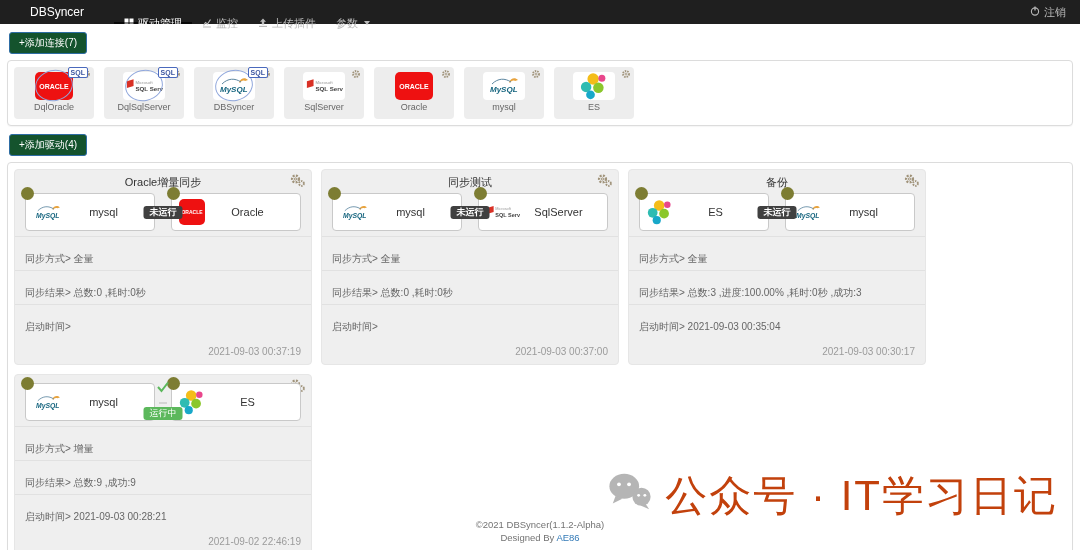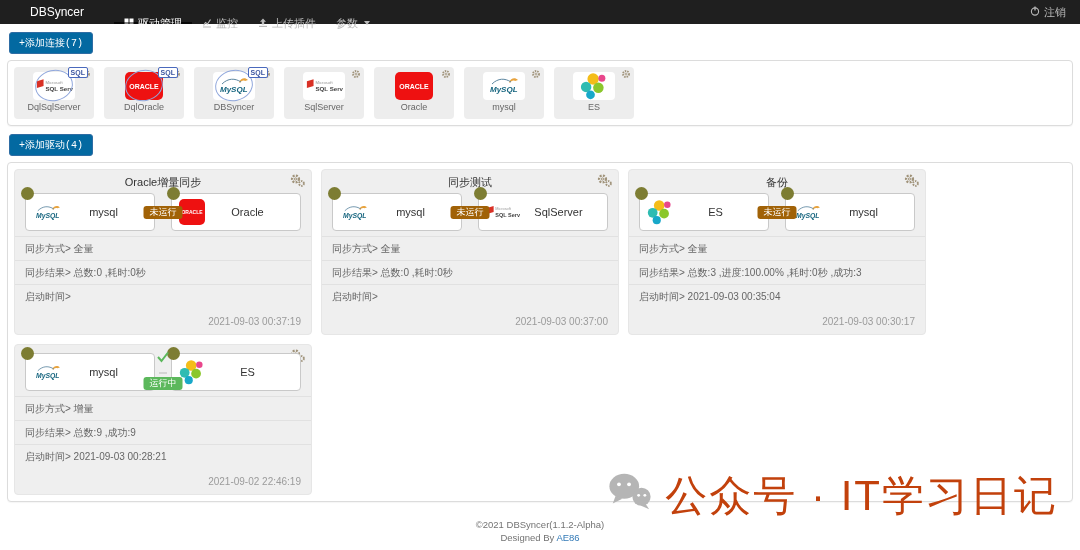--- a/index.html
+++ b/index.html
@@ -10,21 +10,21 @@
   }
   
   .navbar { height:24px; background:#1f1f1f; display:flex; align-items:stretch; }
   .brand { color:#fff; font-size:12px; padding:0 30px; display:flex; align-items:center; text-decoration:none; }
   .nav-item { padding:0 10px; display:flex; align-items:center; gap:4px; font-size:11px; color:#b9b9b9; cursor:pointer;margin-top:22px; }
   .nav-item.active { background:#080808; color:#fff; }
   .nav-item svg { display:block; }
   .caret { width:0; height:0; border-left:3px solid transparent; border-right:3px solid transparent; border-top:4px solid #b9b9b9; margin-left:2px; }
   .nav-right { margin-left:auto; padding:0 14px; display:flex; align-items:center; gap:4px; color:#b9b9b9; font-size:11px; cursor:pointer; }
   
-  .btn-primary { display:inline-block; background:#0369a1; border:1px solid #2e6da4; color:#fff; font-size:10px; padding:3px 9px; border-radius:3px; margin:8px 0 4px 9px; cursor:pointer;font-family:Liberation Mono, monospace; }
+  .btn-primary { display:inline-block; background:#14532d; border:1px solid #2e6da4; color:#fff; font-size:10px; padding:3px 9px; border-radius:3px; margin:8px 0 4px 9px; cursor:pointer; }
   
   .panel { border:1px solid #dcdcdc; border-radius:4px; background:#fff; margin:2px 7px 0; padding:6px; box-shadow:0 1px 1px rgba(0,0,0,.04); }
   
   .conn-row { display:flex; gap:10px; }
   .conn-card { width:80px; height:52px; background:#ededed; border-radius:4px; position:relative; text-align:center; padding-top:5px; cursor:pointer; }
   .mini-cog { position:absolute; top:2px; right:3px; }
   .plaque { background:#fff; width:42px; height:28px; border-radius:4px; display:flex; align-items:center; justify-content:center; margin:0 auto; position:relative; }
   .plaque.bare { background:transparent; }
   .dql-ring { position:absolute; left:2px; top:-2px; width:38px; height:31px; border:1px solid #90a7dc; border-radius:50%; transform:rotate(-12deg); pointer-events:none; }
   .sql-overlay { position:absolute; top:-5px; right:-13px; background:#fff; border:1px solid #4a69bd; color:#3b55a0; font-size:7px; font-weight:bold; line-height:9px; padding:0 2px; border-radius:2px; }
@@ -38,25 +38,25 @@
   .gears { position:absolute; top:4px; right:6px; cursor:pointer; }
   .driver-title { text-align:center; font-size:11px; color:#333; height:15px; line-height:15px; }
   .flow { position:relative; height:46px; margin:0 10px; }
   .flow-line { position:absolute; left:134px; right:134px; top:22px; height:2px; background:#d4d4d4; }
   .flow-box { position:absolute; top:3px; width:130px; height:38px; background:#fff; border:1px solid #c9c9c9; border-radius:4px; display:flex; align-items:center; cursor:pointer; }
   .flow-box.left { left:0; } .flow-box.right { right:0; }
   .flow-dot { position:absolute; left:-5px; top:-7px; width:13px; height:13px; background:#7d7d33; border-radius:50%; }
   .box-logo { margin-left:7px; display:flex; align-items:center; }
   .box-name { flex:1; text-align:center; font-size:11px; color:#333; padding-right:10px; }
   .state-badge { position:absolute; left:50%; transform:translateX(-50%); top:16px; font-size:9px; line-height:11px; padding:1px 6px; border-radius:3px; color:#fff; white-space:nowrap; }
-  .state-badge.info { background:#a16207; }
+  .state-badge.info { background:#404040;font-weight:bold; }
   .state-badge.success { background:#5cb85c; }
   .has-check .state-badge { top:27px; }
   .flow-check { position:absolute; left:50%; transform:translateX(-50%); top:1px; }
-  .d-row { border-top:1px solid #e1e1e1; padding:5px 10px 4px; font-size:10px; color:#666; }
+  .d-row { border-top:1px solid #e1e1e1; padding:15px 10px 4px; font-size:10px; color:#666; }
   .d-ts { text-align:right; padding:8px 10px 7px; font-size:10px; color:#9b9b9b; }
   
   .footer { position:absolute; left:0; right:0; bottom:6px; text-align:center; font-size:9.5px; color:#737373; line-height:13px; }
   .footer a { color:#337ab7; text-decoration:none; cursor:pointer; }
   .watermark { position:absolute; right:22px; bottom:26px; display:flex; align-items:center; gap:12px; color:#c2410c; font-size:42px; letter-spacing:2px; }
   .wm-icon { display:block; }
   text { font-family:"Liberation Sans", sans-serif; }
 </style>
 </head>
 <body>
@@ -121,47 +121,47 @@
 <div class="panel">
   <div class="conn-row">
 
     <div class="conn-card">
       <span class="mini-cog">
         <svg width="10" height="10" viewBox="0 0 12 12">
             <circle cx="6" cy="6" r="3.6" stroke="#a0937a" stroke-width="2.2" stroke-dasharray="1.8 1.2" fill="none"></circle>
             <circle cx="6" cy="6" r="1.2" stroke="#a0937a" stroke-width="1" fill="none"></circle>
           </svg>
       </span>
+      <div class="plaque bare">
+        <span class="dql-ring"></span>
+        <div class="oracle-logo lg">
+            <span>ORACLE</span>
+          </div>
+        <span class="sql-overlay">SQL</span>
+      </div>
+      <div class="conn-name">DqlOracle</div>
+    </div>
+
+    <div class="conn-card">
+      <span class="mini-cog">
+        <svg width="10" height="10" viewBox="0 0 12 12">
+            <circle cx="6" cy="6" r="3.6" stroke="#a0937a" stroke-width="2.2" stroke-dasharray="1.8 1.2" fill="none"></circle>
+            <circle cx="6" cy="6" r="1.2" stroke="#a0937a" stroke-width="1" fill="none"></circle>
+          </svg>
+      </span>
       <div class="plaque">
         <span class="dql-ring"></span>
         <svg width="38" height="18" viewBox="0 0 40 18">
           <path d="M2 4 L9 2 L9 9 L2 11 Z" fill="#d93025"></path>
           <text x="11" y="7" font-size="4.5" fill="#999">Microsoft</text>
           <text x="11" y="14.5" font-size="6.5" font-weight="bold" fill="#444">SQL Server</text>
         </svg>
         <span class="sql-overlay">SQL</span>
       </div>
       <div class="conn-name">DqlSqlServer</div>
-    </div>
-
-    <div class="conn-card">
-      <span class="mini-cog">
-        <svg width="10" height="10" viewBox="0 0 12 12">
-            <circle cx="6" cy="6" r="3.6" stroke="#a0937a" stroke-width="2.2" stroke-dasharray="1.8 1.2" fill="none"></circle>
-            <circle cx="6" cy="6" r="1.2" stroke="#a0937a" stroke-width="1" fill="none"></circle>
-          </svg>
-      </span>
-      <div class="plaque bare">
-        <span class="dql-ring"></span>
-        <div class="oracle-logo lg">
-            <span>ORACLE</span>
-          </div>
-        <span class="sql-overlay">SQL</span>
-      </div>
-      <div class="conn-name">DqlOracle</div>
     </div>
 
     <div class="conn-card">
       <span class="mini-cog">
         <svg width="10" height="10" viewBox="0 0 12 12">
             <circle cx="6" cy="6" r="3.6" stroke="#a0937a" stroke-width="2.2" stroke-dasharray="1.8 1.2" fill="none"></circle>
             <circle cx="6" cy="6" r="1.2" stroke="#a0937a" stroke-width="1" fill="none"></circle>
           </svg>
       </span>
       <div class="plaque">

